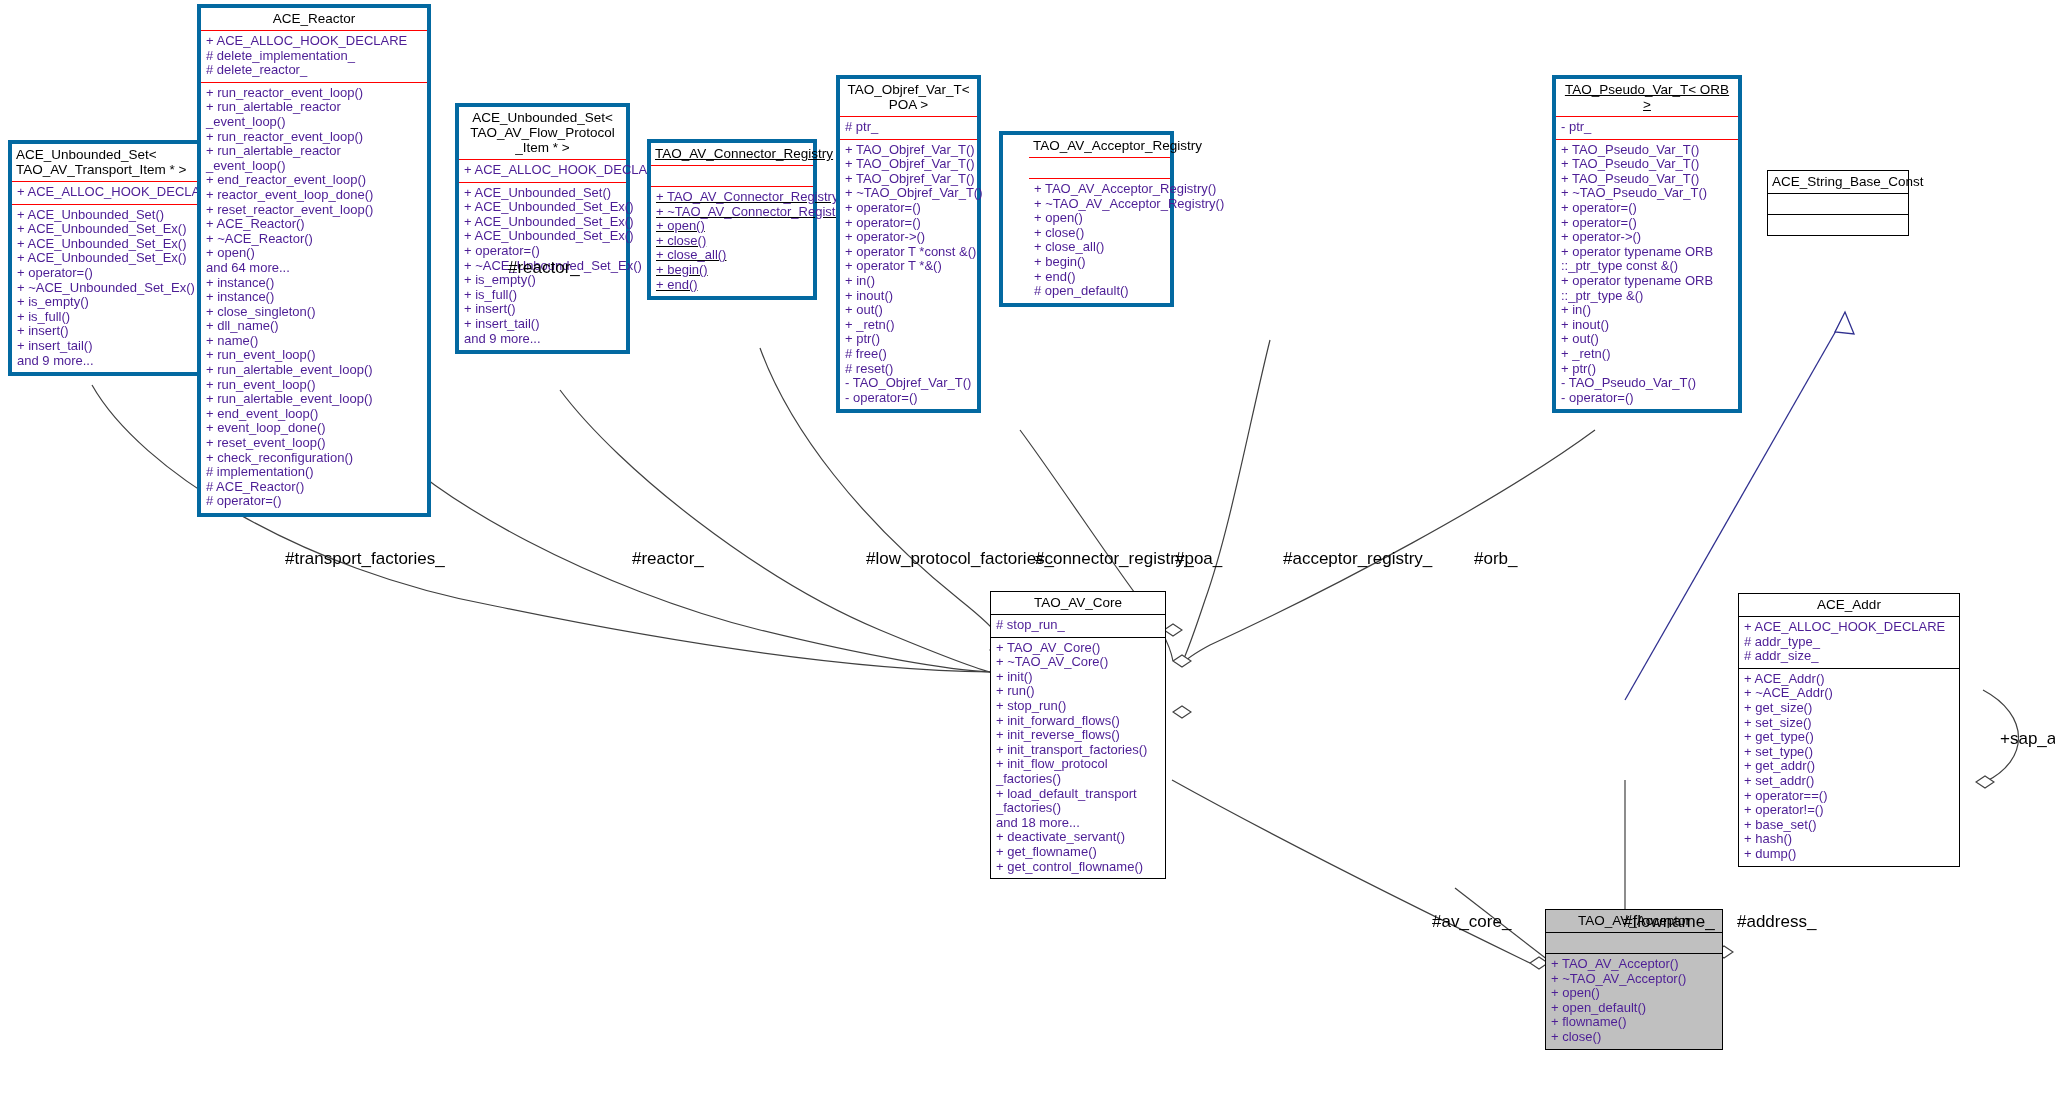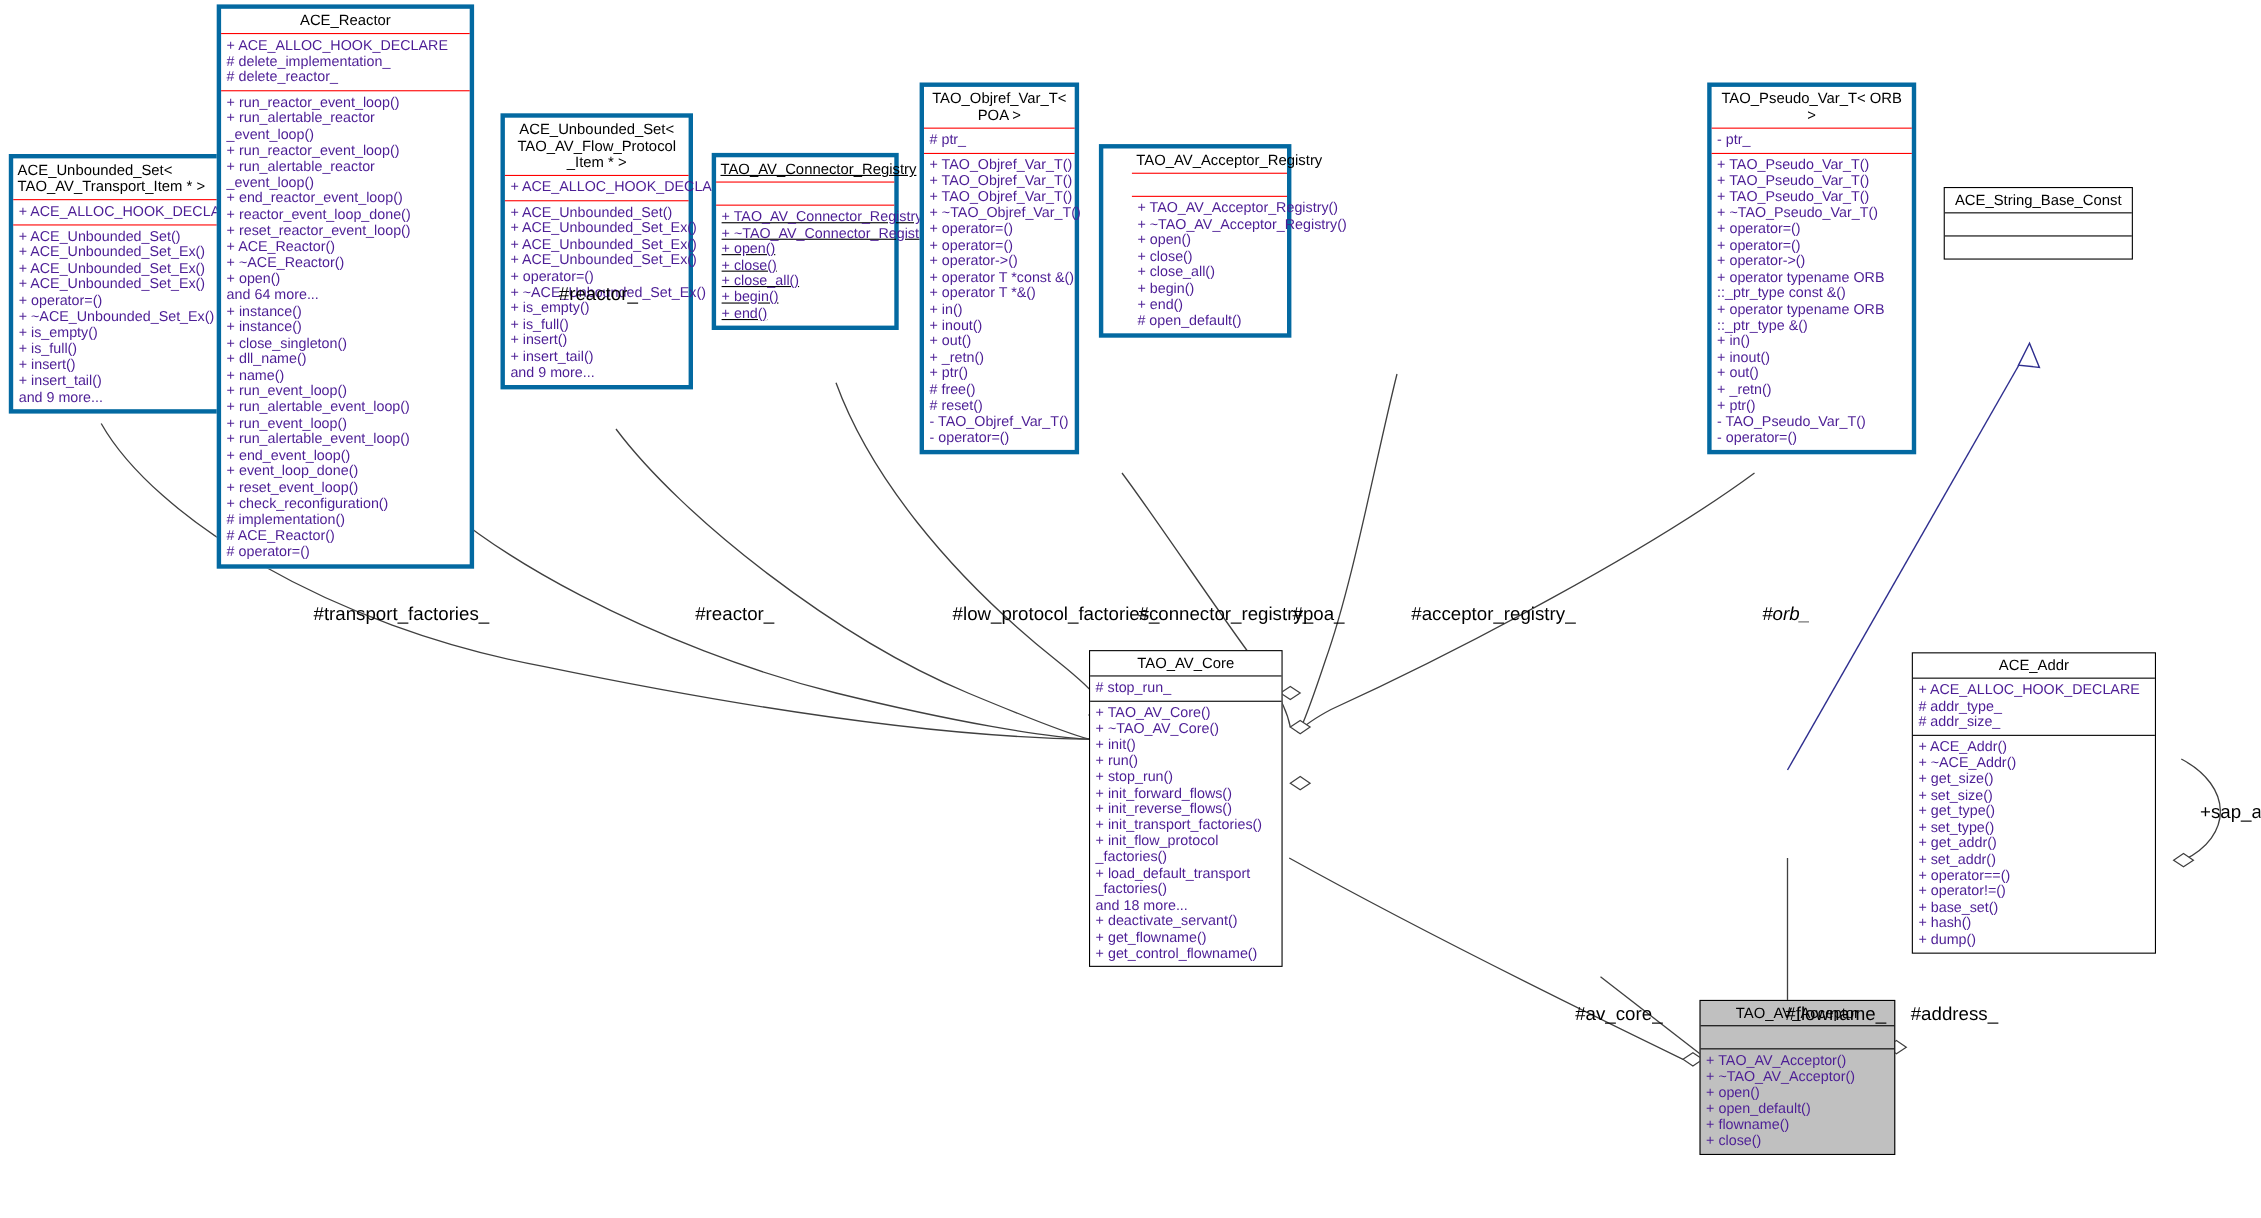--- a/index.html
+++ b/index.html
@@ -273,21 +273,21 @@
       <div class="row">+ open()</div>
       <div class="row">+ close()</div>
       <div class="row">+ close_all()</div>
       <div class="row">+ begin()</div>
       <div class="row">+ end()</div>
       <div class="row"># open_default()</div>
     </div>
   </div>
 
   <div class="uml tleft" style="left:1552px; top:75px; width:190px;">
-    <div class="title" style="text-align:center;">TAO_Pseudo_Var_T&lt; ORB &gt;</div>
+    <div class="title" style="text-align:center;text-decoration:underline;">TAO_Pseudo_Var_T&lt; ORB &gt;</div>
     <div class="sep"></div>
     <div class="attrs">
       <div class="row">- ptr_</div>
     </div>
     <div class="sep"></div>
     <div class="ops">
       <div class="row">+ TAO_Pseudo_Var_T()</div>
       <div class="row">+ TAO_Pseudo_Var_T()</div>
       <div class="row">+ TAO_Pseudo_Var_T()</div>
       <div class="row">+ ~TAO_Pseudo_Var_T()</div>
@@ -301,21 +301,21 @@
       <div class="row">+ in()</div>
       <div class="row">+ inout()</div>
       <div class="row">+ out()</div>
       <div class="row">+ _retn()</div>
       <div class="row">+ ptr()</div>
       <div class="row">- TAO_Pseudo_Var_T()</div>
       <div class="row">- operator=()</div>
     </div>
   </div>
 
-  <div class="uml black" style="left:1767px; top:170px; width:172px;">
+  <div class="uml black" style="left:1767px; top:170px; width:142px;">
     <div class="title">ACE_String_Base_Const</div>
     <div class="sep"></div>
     <div class="attrs">
       <div class="empty"></div>
     </div>
     <div class="sep"></div>
     <div class="ops">
       <div class="empty"></div>
     </div>
   </div>
@@ -391,19 +391,19 @@
     </div>
   </div>
 
   <div class="edge-label" style="left:508px; top:258px;">#reactor_</div>
   <div class="edge-label" style="left:285px; top:549px;">#transport_factories_</div>
   <div class="edge-label" style="left:632px; top:549px;">#reactor_</div>
   <div class="edge-label" style="left:866px; top:549px;">#low_protocol_factories_</div>
   <div class="edge-label" style="left:1035px; top:549px;">#connector_registry_</div>
   <div class="edge-label" style="left:1175px; top:549px;">#poa_</div>
   <div class="edge-label" style="left:1283px; top:549px;text-align:right;">#acceptor_registry_</div>
-  <div class="edge-label" style="left:1602px; top:549px;font-style:italic;">#orb_</div>
+  <div class="edge-label" style="left:1474px; top:549px;">#orb_</div>
   <div class="edge-label" style="left:1432px; top:912px;">#av_core_</div>
   <div class="edge-label" style="left:1623px; top:912px;">#flowname_</div>
   <div class="edge-label" style="left:1737px; top:912px;">#address_</div>
   <div class="edge-label" style="left:2000px; top:729px;">+sap_any</div>
 
 </div>
 
 </body></html>

